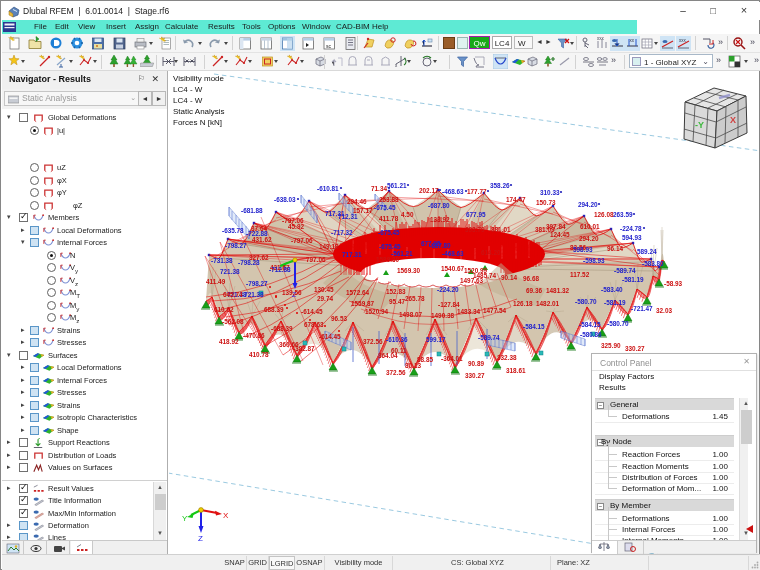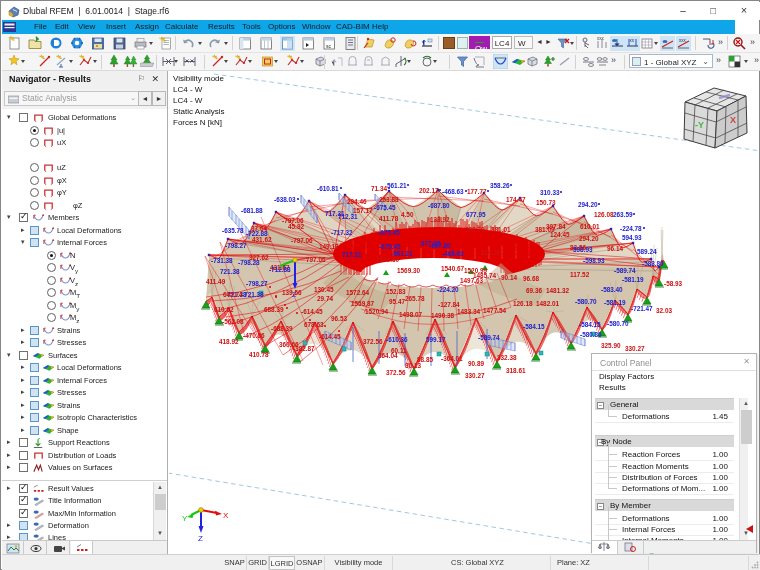--- a/index.html
+++ b/index.html
@@ -1,21 +1,21 @@
 <!DOCTYPE html>
 <html><head><meta charset="utf-8"><style>
 *{margin:0;padding:0;box-sizing:border-box}
 html,body{width:760px;height:570px;overflow:hidden}
 body{font-family:"Liberation Sans",sans-serif;background:#fff;position:relative}
 .abs{position:absolute}
 #frame{position:absolute;left:0;top:0;width:760px;height:570px;border:1px solid #868686;background:#fff}
 #titlebar{position:absolute;left:1px;top:1px;width:758px;height:18px;background:#fff}
 #title-txt{position:absolute;left:21px;top:4px;font-size:8.5px;color:#1a1a1a}
 .winbtn{position:absolute;top:0;width:30px;height:18px;text-align:center;font-size:10px;color:#333;line-height:17px}
-#menubar{position:absolute;left:1px;top:19px;width:733px;height:14px;background:#0ea5e9}
+#menubar{position:absolute;left:1px;top:19px;width:635px;height:14px;background:#5eead4}
 .mitem{position:absolute;top:2px;font-size:8px;color:#1a1a1a}
 #toolbar1{position:absolute;left:1px;top:33px;width:758px;height:19px;background:#f5f5f5;border-bottom:1px solid #e3e3e3}
 #toolbar2{position:absolute;left:1px;top:52px;width:758px;height:18px;background:#f5f5f5;border-bottom:1px solid #d9d9d9}
 .tbi{position:absolute;width:17px;height:17px}
 .tsep{position:absolute;width:1px;height:14px;background:#d2d2d2;top:2px}
 .dd{position:absolute;width:0;height:0;border-left:2.5px solid transparent;border-right:2.5px solid transparent;border-top:3.5px solid #444}
 #navpanel{position:absolute;left:1px;top:70px;width:166px;height:483px;background:#f2f2f2;border-right:1px solid #aeaeae}
 #navhead{position:absolute;left:0;top:0;width:165px;height:18px;background:#f0f0f0;font-size:9px;font-weight:bold;color:#111;padding:3px 0 0 7px}
 #navcombo{position:absolute;left:2px;top:20px;width:161px;height:15px;background:#f7f7f7;border:1px solid #c6c6c6;color:#9a9a9a;font-size:8.5px;padding:1px 0 0 17px}
 #navtree{position:absolute;left:0;top:38px;width:165px;height:439px;background:#fff}
@@ -231,21 +231,21 @@
       </div>
 <div class="dd" style="left:147px;top:8px"></div>
 <div class="dd" style="left:196px;top:8px"></div>
 <div class="dd" style="left:222px;top:8px"></div>
 <div class="tsep" style="left:173px"></div>
 <div class="tsep" style="left:230px"></div>
 <div class="tsep" style="left:355px"></div>
 <div class="tsep" style="left:436px"></div>
 <div class="abs" style="left:441px;top:3px;width:12px;height:12px;background:#9a5d28;border:1px solid #6a3d14"></div>
 <div class="abs" style="left:455px;top:3px;width:11px;height:12px;background:#dff2ef;border:1px solid #9ab4b0"></div>
-<div class="abs" style="left:467px;top:2px;width:21px;height:13px;background:#18a818;border:6px solid #a21caf;color:#fff;font-size:8px;text-align:center;line-height:13px">Qw</div>
+<div class="abs" style="left:467px;top:2px;width:21px;height:13px;background:#18a818;border:1px solid #a21caf;color:#fff;font-size:8px;text-align:center;line-height:13px">Qw</div>
 <div class="abs" style="left:490px;top:2px;width:20px;height:13px;background:#fff;border:1px solid #aaa;color:#222;font-size:8px;text-align:center;line-height:13px">LC4</div>
 <div class="abs" style="left:512px;top:2px;width:19px;height:13px;background:#f8f8f8;border:1px solid #bbb;color:#222;font-size:8px;line-height:13px;padding-left:3px">W ⌄</div>
 <div class="abs" style="left:533px;top:2px;width:9px;height:13px;color:#333;font-size:7px;text-align:center;line-height:12px">◄</div>
 <div class="abs" style="left:542px;top:2px;width:9px;height:13px;color:#333;font-size:7px;text-align:center;line-height:12px">►</div>
 <div class="tbi" style="left:553px;top:1px;">
         <svg width="15" height="15" viewBox="0 0 15 15" style="position:absolute;left:1px;top:1px">
           <path d="M2,3 h9 l-3.5,4 v5 l-2-1.5 v-3.5 Z" fill="#6a92c8" stroke="#3a62a0" stroke-width="0.6"></path>
           <path d="M9,3 l4,4 m0-4 l-4,4" stroke="#cc1111" stroke-width="1.3"></path>
         </svg>
       </div>
@@ -566,28 +566,20 @@
         </div>
 <div class="trow" style="top:15.5px">
           <span class="radio" style="left:28px">
             <span class="rdot"></span>
           </span>
           <div class="ticon" style="left:40px"><svg width="13" height="11" viewBox="0 0 14 11">
               <path d="M3,9 V3 H11 V9" fill="none" stroke="#cc3333" stroke-width="1.4"></path>
               <path d="M3,9 l1.5,1 M11,9 l-1.5,1" stroke="#cc3333" stroke-width="0.9"></path>
             </svg></div>
           <span class="tlabel" style="left:55px">|u|</span>
-        </div>
-<div class="trow" style="top:28.0px">
-          <span class="radio" style="left:28px"></span>
-          <div class="ticon" style="left:40px"><svg width="13" height="11" viewBox="0 0 14 11">
-              <path d="M3,9 V3 H11 V9" fill="none" stroke="#cc3333" stroke-width="1.4"></path>
-              <path d="M3,9 l1.5,1 M11,9 l-1.5,1" stroke="#cc3333" stroke-width="0.9"></path>
-            </svg></div>
-          <span class="tlabel" style="left:55px">uX</span>
         </div>
 <div class="trow" style="top:53.0px">
           <span class="radio" style="left:28px"></span>
           <div class="ticon" style="left:40px"><svg width="13" height="11" viewBox="0 0 14 11">
               <path d="M3,9 V3 H11 V9" fill="none" stroke="#cc3333" stroke-width="1.4"></path>
               <path d="M3,9 l1.5,1 M11,9 l-1.5,1" stroke="#cc3333" stroke-width="0.9"></path>
             </svg></div>
           <span class="tlabel" style="left:55px">uZ</span>
         </div>
 <div class="trow" style="top:65.5px">
@@ -2073,21 +2065,21 @@
         <span style="position:absolute;left:27px">Reaction Moments</span>
         <span class="cpval">1.00</span>
       </div>
 <div class="cprow" style="top:118px;border-bottom:1px solid #ececec">
         <span style="position:absolute;left:13px;top:-6px;width:9px;height:12px;border-left:1px solid #c8c8c8;border-bottom:1px solid #c8c8c8"></span>
         <span style="position:absolute;left:27px">Distribution of Forces</span>
         <span class="cpval">1.00</span>
       </div>
 <div class="cprow" style="top:129px;border-bottom:1px solid #ececec">
         <span style="position:absolute;left:13px;top:-6px;width:9px;height:12px;border-left:1px solid #c8c8c8;border-bottom:1px solid #c8c8c8"></span>
-        <span style="position:absolute;left:27px">Deformations of Mom...</span>
+        <span style="position:absolute;left:27px">Deformation of Mom...</span>
         <span class="cpval">1.00</span>
       </div>
 <div class="cprow cphead" style="top:145px">
         <span style="position:absolute;left:2px;top:2.5px;width:7px;height:7px;border:1px solid #888;background:#fff;font-size:6px;line-height:5px;text-align:center">−</span>
         <span style="position:absolute;left:15px">By Member</span>
       </div>
 <div class="cprow" style="top:159px;border-bottom:1px solid #ececec">
         <span style="position:absolute;left:13px;top:-6px;width:9px;height:12px;border-left:1px solid #c8c8c8;border-bottom:1px solid #c8c8c8"></span>
         <span style="position:absolute;left:27px">Deformations</span>
         <span class="cpval">1.00</span>

